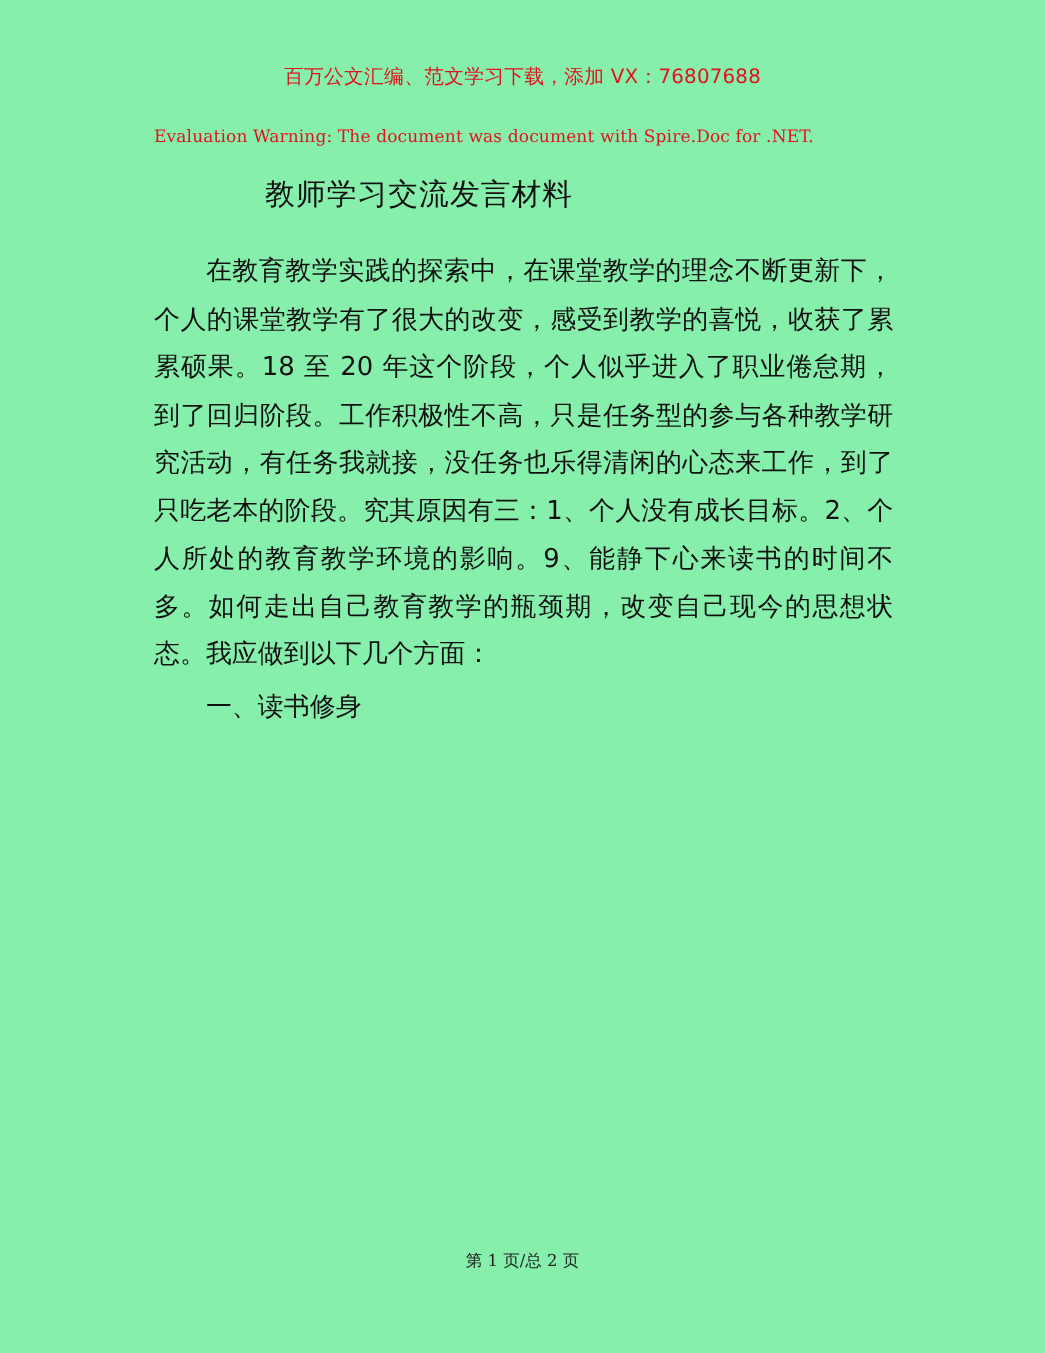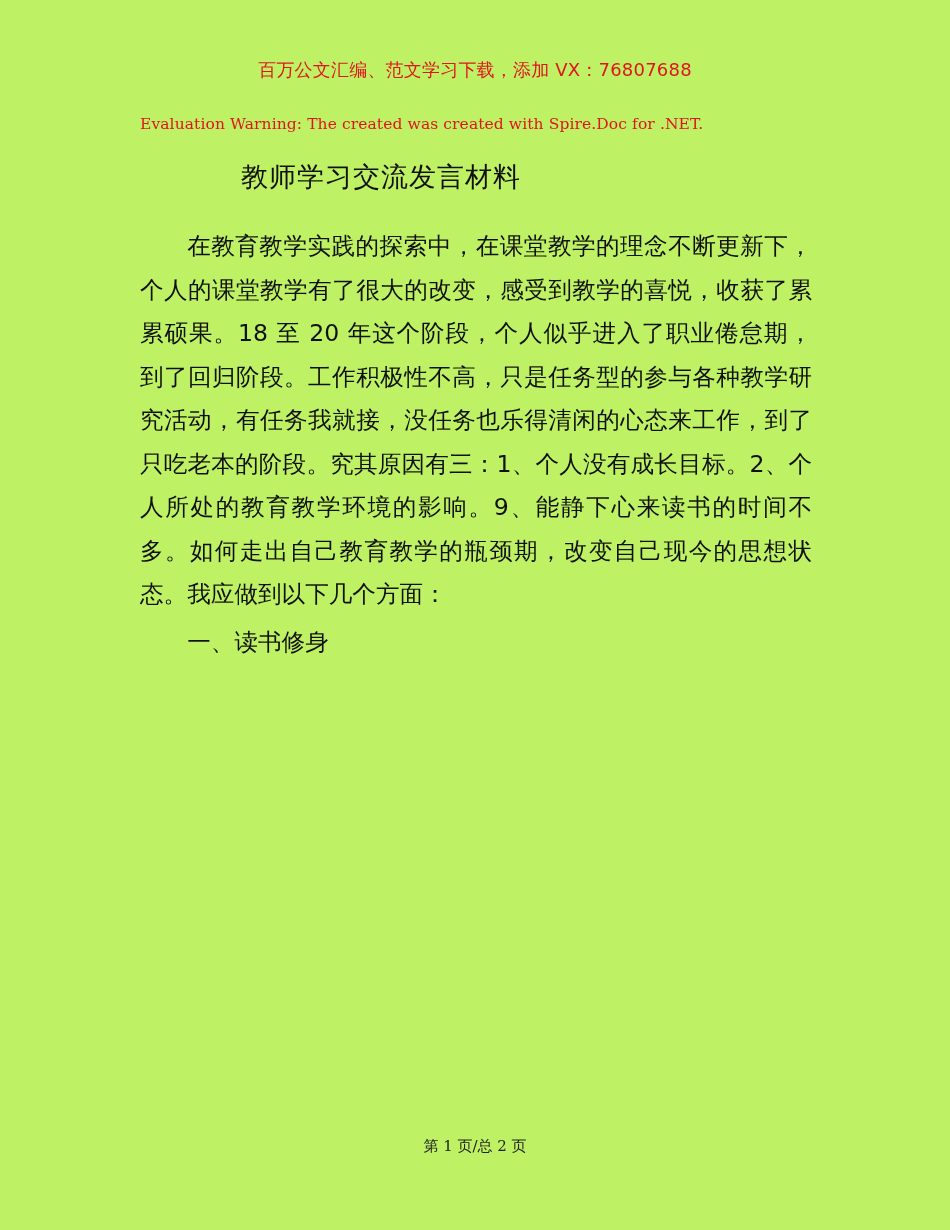--- a/index.html
+++ b/index.html
@@ -13,21 +13,21 @@
       position: relative;
       overflow: hidden;
       font-family: "DejaVu Sans", sans-serif;
       color: #111111;
     }
     .page {
       position: absolute;
       left: 0; top: 0;
       width: 950px;
       height: 1230px;
-      background: #bef264;
+      background: #86efac;
     }
     .promo-header {
       position: absolute;
       top: 57px;
       left: 0;
       width: 950px;
       text-align: center;
       color: #e0141e;
       font-family: "DejaVu Sans", sans-serif;
       font-size: 18px;
@@ -89,21 +89,21 @@
       color: #222222;
     }
   </style>
 </head>
 <body>
 
 <div class="page">
 
   <div class="promo-header">百万公文汇编、范文学习下载，添加 VX：76807688</div>
 
-  <div class="eval-warning">Evaluation Warning: The created was created with Spire.Doc for .NET.</div>
+  <div class="eval-warning">Evaluation Warning: The document was document with Spire.Doc for .NET.</div>
 
   <div class="doc-title">教师学习交流发言材料</div>
 
   <div class="body-text">
     <p class="gap">在教育教学实践的探索中，在课堂教学的理念不断更新下，个人的课堂教学有了很大的改变，感受到教学的喜悦，收获了累累硕果。18 至 20 年这个阶段，个人似乎进入了职业倦怠期，到了回归阶段。工作积极性不高，只是任务型的参与各种教学研究活动，有任务我就接，没任务也乐得清闲的心态来工作，到了只吃老本的阶段。究其原因有三：1、个人没有成长目标。2、个人所处的教育教学环境的影响。9、能静下心来读书的时间不多。如何走出自己教育教学的瓶颈期，改变自己现今的思想状态。我应做到以下几个方面：</p>
     <p class="heading">一、读书修身</p>
   </div>
 
   <div class="page-footer">第 1 页/总 2 页</div>
 

